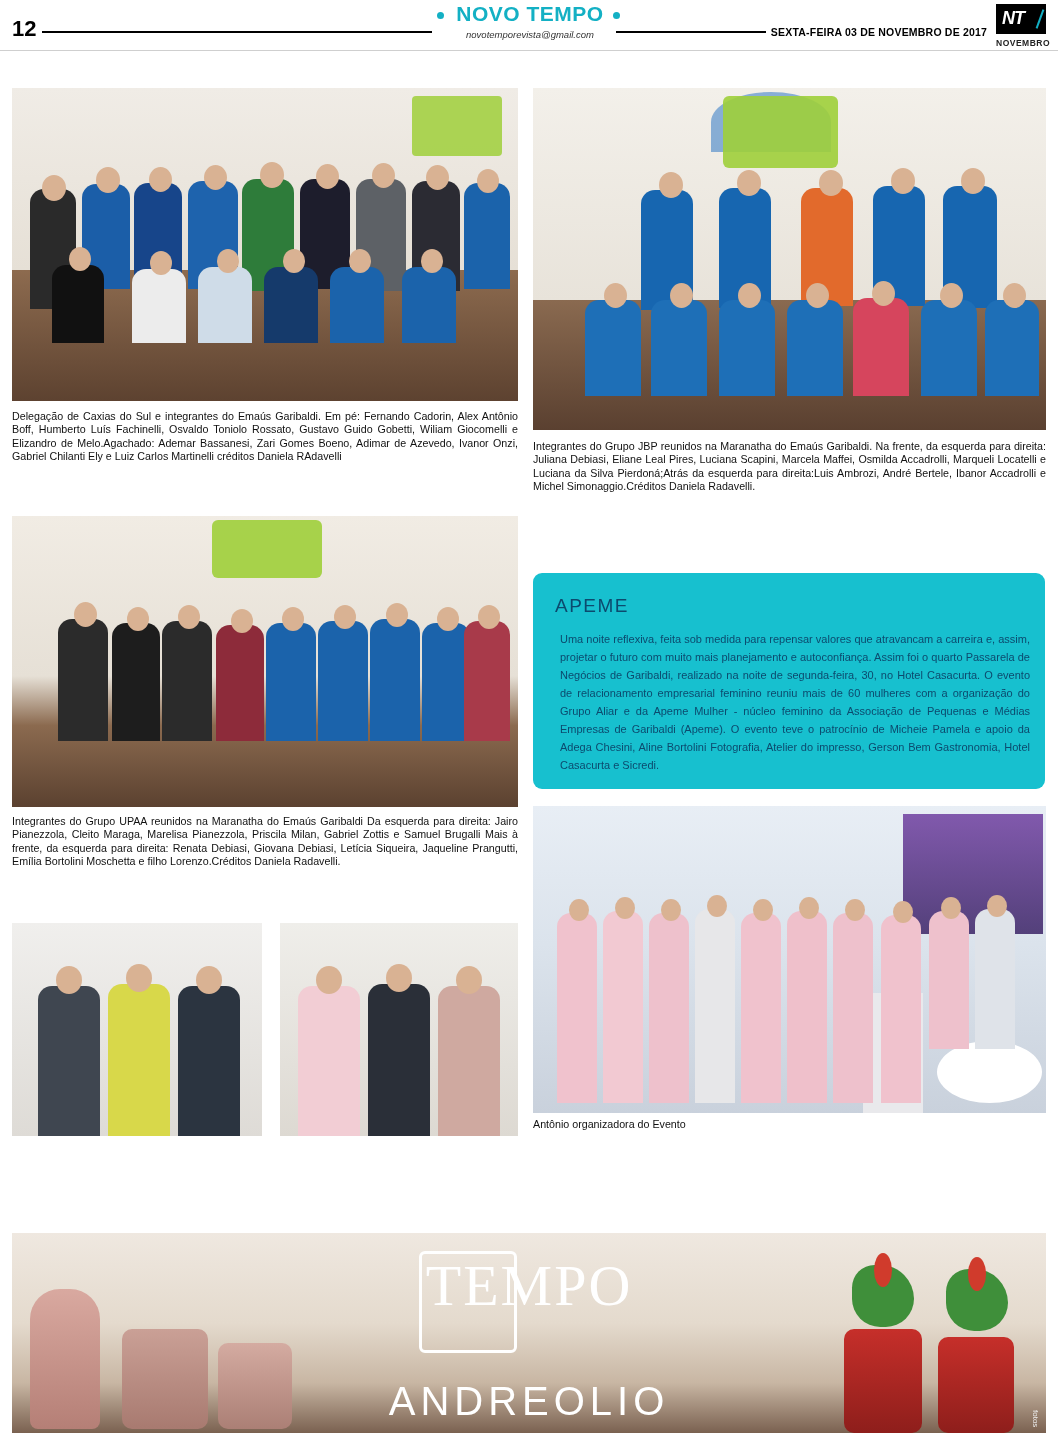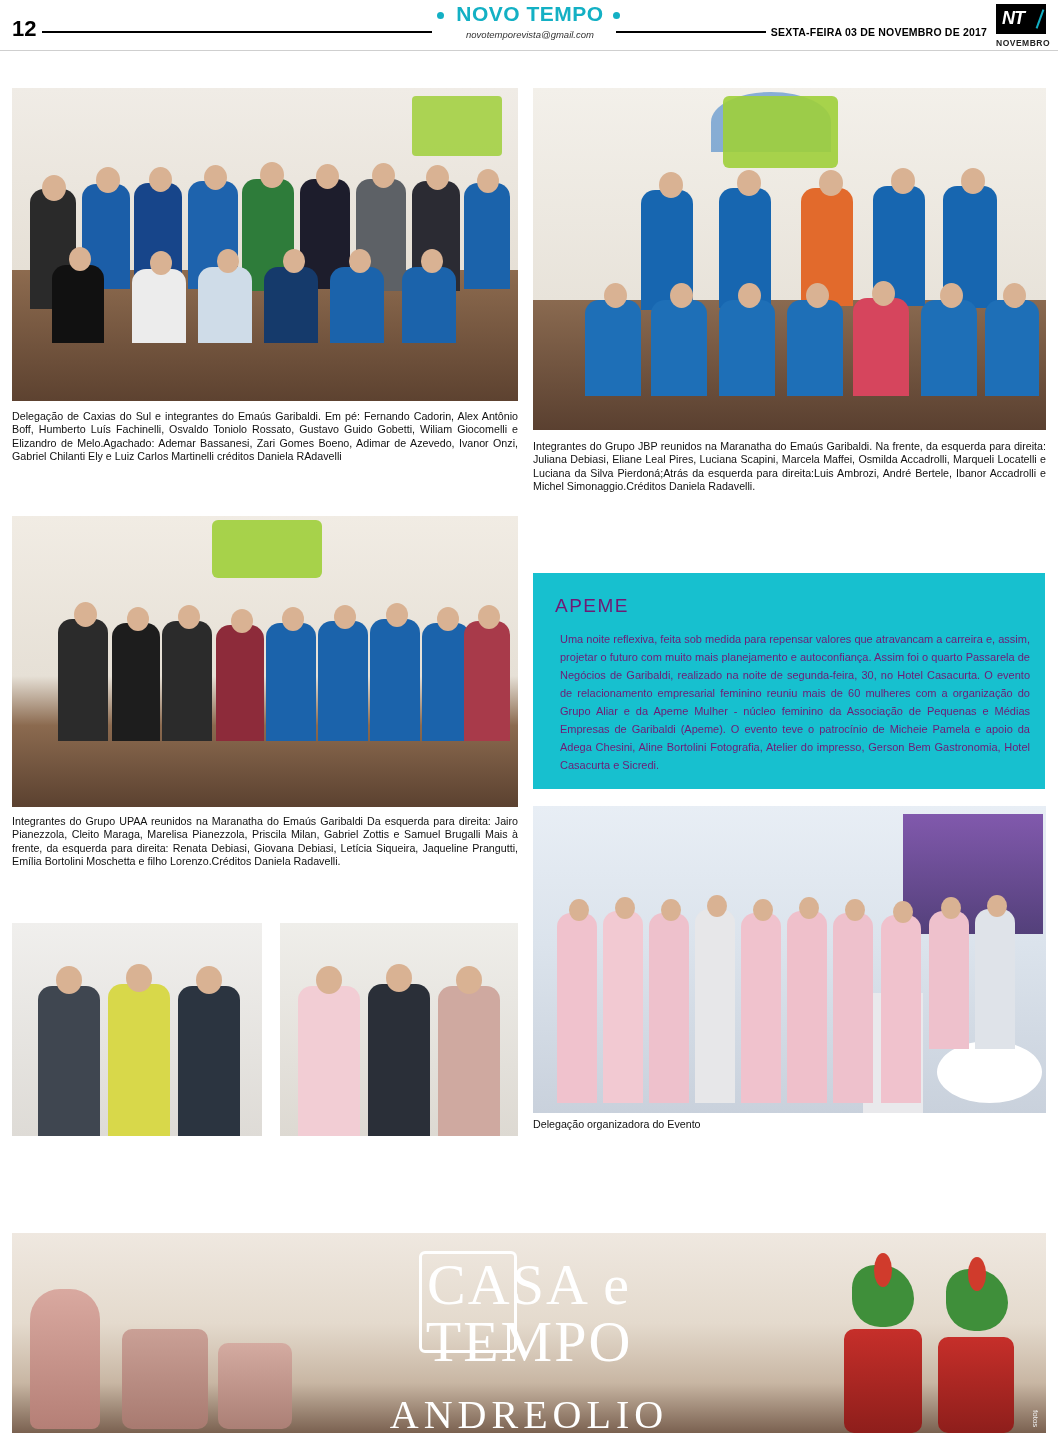--- a/index.html
+++ b/index.html
@@ -35,31 +35,31 @@
   .ph-d{background:linear-gradient(180deg,#f5f4f2 0%,#e7e5e1 55%,#cfcac2 100%);}
   .ph-e{background:linear-gradient(180deg,#efefef 0%,#e2e2e0 50%,#cbc7c0 100%);}
   .ph-f{background:linear-gradient(180deg,#d9e6ef 0%,#cfd9e6 40%,#b9c5d4 70%,#8e99a8 100%);}
 
   
   .crowd{position:absolute;left:0;bottom:0;width:100%;height:100%;}
   .pers{position:absolute;bottom:0;border-radius:14px 14px 0 0;}
   .head{position:absolute;border-radius:50%;background:#d9b293;}
 
   
-  .apeme{position:absolute;left:533px;top:573px;width:512px;height:216px;background:#17c0cf;color:#701a75;}
+  .apeme{position:absolute;left:533px;top:573px;width:512px;height:216px;background:#17c0cf;color:#0c4a6e;border-radius:9px;}
   .apeme h2{margin:0;position:absolute;left:22px;top:22px;font-size:19px;font-weight:normal;letter-spacing:1.5px;}
   .apeme p{position:absolute;left:22px;top:52px;width:470px;margin:5px;font-size:11px;line-height:18px;text-align:justify;}
 
   
   .ad{position:absolute;left:12px;top:1233px;width:1034px;height:200px;overflow:hidden;
       background:linear-gradient(180deg,#efe9e1 0%,#e6ded3 40%,#cdbdac 72%,#7d6450 100%);}
   .ad .logo{position:absolute;left:50%;top:24px;transform:translateX(-50%);text-align:center;color:#fff;}
   .ad .casa{font-size:58px;letter-spacing:2px;font-family:"Liberation Serif",serif;font-weight:normal;line-height:56px;}
   .ad .estilo{font-size:58px;letter-spacing:2px;font-family:"Liberation Serif",serif;line-height:58px;}
-  .ad .brand{position:absolute;left:50%;top:158px;transform:translateX(-50%);color:#fff;font-size:40px;letter-spacing:5px;font-family:Liberation Serif, serif;}
+  .ad .brand{position:absolute;left:50%;top:146px;transform:translateX(-50%);color:#fff;font-size:40px;letter-spacing:5px;font-family:Liberation Sans, sans-serif;}
   .ad .vase{position:absolute;left:407px;top:18px;width:92px;height:96px;border:3px solid #fff;border-radius:6px;}
   .ad .sidenote{position:absolute;right:6px;bottom:6px;color:#eee;font-size:8px;writing-mode:vertical-rl;}
   .jar{position:absolute;border-radius:10px;}
   .flower{position:absolute;border-radius:50%;}
 </style>
 </head>
 <body>
 
 <div class="page">
 
@@ -209,21 +209,21 @@
       <div class="pers" style="left:300px;bottom:10px;width:40px;height:190px;background:#eec1cc;"></div>
       <div class="head" style="left:312px;bottom:192px;width:20px;height:22px;"></div>
       <div class="pers" style="left:348px;bottom:10px;width:40px;height:188px;background:#f0c2cd;"></div>
       <div class="head" style="left:360px;bottom:190px;width:20px;height:22px;"></div>
       <div class="pers" style="left:396px;bottom:64px;width:40px;height:138px;background:#eec1cc;"></div>
       <div class="head" style="left:408px;bottom:194px;width:20px;height:22px;"></div>
       <div class="pers" style="left:442px;bottom:64px;width:40px;height:140px;background:#dfe3e9;"></div>
       <div class="head" style="left:454px;bottom:196px;width:20px;height:22px;"></div>
     </div>
   </div>
-  <div class="cap" style="left:533px;top:1118px;width:513px;">Delegação organizadora do Evento</div>
+  <div class="cap" style="left:533px;top:1118px;width:513px;">Antônio organizadora do Evento</div>
 
   <div class="photo ph-d" style="left:12px;top:923px;width:250px;height:213px;">
     <div style="position:absolute;left:0;top:0;width:100%;height:100%;background:linear-gradient(180deg,#f0efed,#dedbd6);"></div>
     <div class="crowd">
       <div class="pers" style="left:26px;bottom:0;width:62px;height:150px;background:#3f4650;"></div>
       <div class="head" style="left:44px;bottom:142px;width:26px;height:28px;"></div>
       <div class="pers" style="left:96px;bottom:0;width:62px;height:152px;background:#d8d84a;"></div>
       <div class="head" style="left:114px;bottom:144px;width:26px;height:28px;"></div>
       <div class="pers" style="left:166px;bottom:0;width:62px;height:150px;background:#2b3440;"></div>
       <div class="head" style="left:184px;bottom:142px;width:26px;height:28px;"></div>
@@ -248,20 +248,19 @@
     <div class="jar" style="left:110px;top:96px;width:86px;height:100px;background:linear-gradient(180deg,#caa096,#a87a70);"></div>
     <div class="jar" style="left:206px;top:110px;width:74px;height:86px;background:linear-gradient(180deg,#d4aba1,#ab7f75);"></div>
     <div class="jar" style="left:832px;top:96px;width:78px;height:104px;background:linear-gradient(180deg,#c62f2a,#8e1e1b);"></div>
     <div class="jar" style="left:926px;top:104px;width:76px;height:96px;background:linear-gradient(180deg,#c62f2a,#8e1e1b);"></div>
     <div class="flower" style="left:840px;top:32px;width:62px;height:62px;background:#3f8f3a;border-radius:40% 60% 50% 50%;"></div>
     <div class="flower" style="left:934px;top:36px;width:62px;height:62px;background:#3f8f3a;border-radius:40% 60% 50% 50%;"></div>
     <div class="flower" style="left:862px;top:20px;width:18px;height:34px;background:#d03b2c;"></div>
     <div class="flower" style="left:956px;top:24px;width:18px;height:34px;background:#d03b2c;"></div>
     <div class="vase"></div>
     <div class="logo">
-      <div class="casa">CASA e</div>
       <div class="estilo">TEMPO</div>
     </div>
     <div class="brand">ANDREOLIO</div>
     <div class="sidenote">fotos</div>
   </div>
 
 </div>
 
 </body></html>

